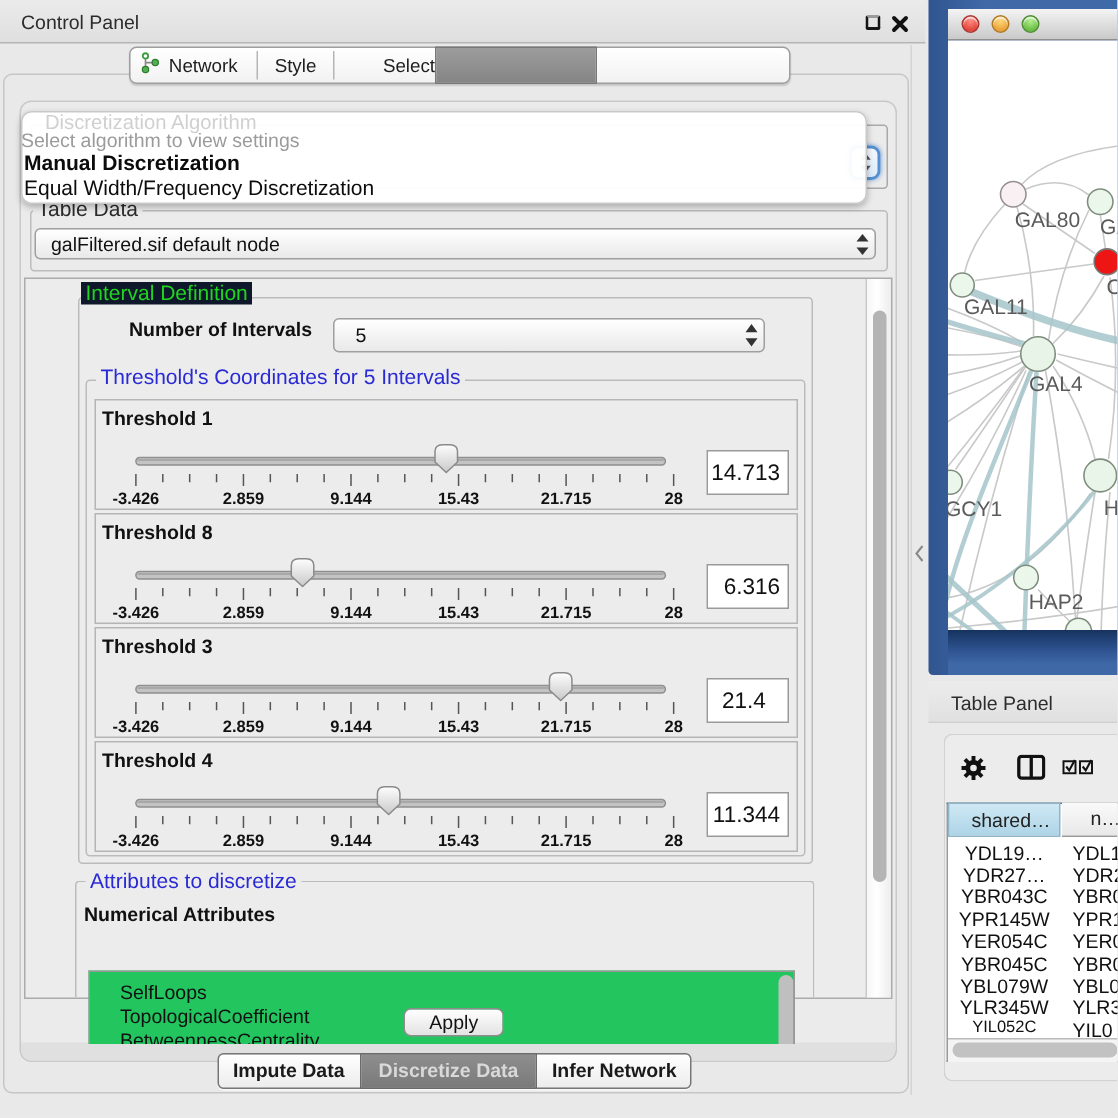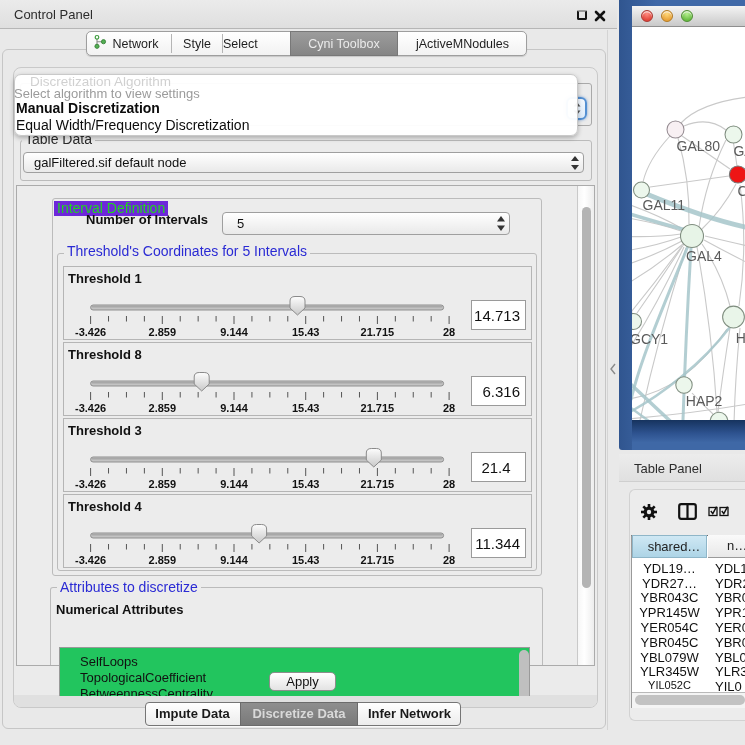--- a/index.html
+++ b/index.html
@@ -26,42 +26,40 @@
 <div class="abs" style="left:171px;top:34px;width:1px;height:19px;background:#b5b5b5"></div>
 <div class="abs" style="left:222px;top:34px;width:1px;height:19px;background:#b5b5b5"></div>
 <svg class="abs" style="left:94px;top:32px" width="13" height="18">
       <path d="M3 7 L3 14 M3 9.7 L9.5 9.7" stroke="#8a8a8a" stroke-width="1.1" fill="none"></path>
       <circle cx="3" cy="5.3" r="1.8" fill="#fff" stroke="#3f9e3f" stroke-width="1.2"></circle>
       <circle cx="3" cy="14.3" r="2.1" fill="#54ae54" stroke="#2c7a2c" stroke-width="0.8"></circle>
       <circle cx="9.5" cy="9.7" r="2.1" fill="#54ae54" stroke="#2c7a2c" stroke-width="0.8"></circle>
     </svg>
 <div class="abs" style="top:31px;height:25px;line-height:26px;font-size:12.5px;text-align:center;color:#1e1e1e;left:109px;width:53px">Network</div>
 <div class="abs" style="top:31px;height:25px;line-height:26px;font-size:12.5px;text-align:center;color:#1e1e1e;left:172px;width:50px">Style</div>
-<div class="abs" style="top:31px;height:25px;line-height:26px;font-size:12.5px;text-align:left;color:#1e1e1e;left:223px;width:67px">Select</div>
-<div class="abs" style="top:31px;height:25px;line-height:26px;font-size:12.5px;text-align:center;color:#ebebeb;left:290px;width:108px">Cyni Toolbox</div>
-<div class="abs" style="top:31px;height:25px;line-height:26px;font-size:12.5px;text-align:center;color:#1e1e1e;left:398px;width:129px">jActiveMNodules</div>
+<div class="abs" style="top:31px;height:25px;line-height:26px;font-size:12.5px;text-align:right;color:#1e1e1e;left:223px;width:67px">Select</div>
 <div class="grp" style="left:20px;top:83px;width:572px;height:43px;border-color:#a9a9a9"></div>
 <div class="abs" style="left:566px;top:97px;width:21px;height:23px;background:linear-gradient(#f4f9ff,#dcebfa);border:2.5px solid #5490d2;border-radius:6px;box-shadow:0 0 3px rgba(90,144,210,.8)"></div>
     <svg class="abs" style="left:572px;top:101px" width="10" height="15">
       <path d="M5 1 L8.5 5.5 L1.5 5.5 Z" fill="#555"></path>
       <path d="M5 14 L8.5 9.5 L1.5 9.5 Z" fill="#555"></path>
     </svg>
 <div class="grp" style="left:20px;top:140px;width:572px;height:41px"></div>
 <div class="gtitle" style="left:22px;top:132px;color:#2c2c2c;background:#ebebeb">Table Data</div>
 <div class="abs" style="left:23px;top:152px;width:561px;height:21px;background:linear-gradient(#ffffff,#e9e9e9);border:1px solid #9f9f9f;border-radius:4px"></div>
 <div class="abs" style="left:34px;top:155px;font-size:13px;color:#111">galFiltered.sif default node</div>
 <svg class="abs" style="left:569px;top:155px" width="12" height="16">
       <path d="M6 1 L10 6 L2 6 Z" fill="#333"></path>
       <path d="M6 15 L10 10 L2 10 Z" fill="#333"></path>
     </svg>
 <div class="abs" style="left:16px;top:185px;width:579px;height:481px;border:1px solid #ababab;background:#ececec"></div>
 <div class="abs" style="left:577px;top:186px;width:17px;height:479px;background:linear-gradient(90deg,#f6f6f6,#ffffff 40%,#ededed);border-left:1px solid #c9c9c9"></div>
 <div class="abs" style="left:582px;top:207px;width:9px;height:381px;background:#b4b4b4;border-radius:5px"></div>
 <div class="grp" style="left:52px;top:198px;width:490px;height:378px"></div>
-<div class="gtitle" style="left:54px;top:201px;color:#21d421;background:#6d28d9">Interval Definition</div>
+<div class="gtitle" style="left:54px;top:188px;color:#21d421;background:#0f172a">Interval Definition</div>
 <div class="abs" style="left:86px;top:212px;font-size:13px;font-weight:bold;color:#111">Number of Intervals</div>
 <div class="abs" style="left:222px;top:212px;width:288px;height:23px;background:linear-gradient(#ffffff,#e9e9e9);border:1px solid #9f9f9f;border-radius:4px"></div>
 <div class="abs" style="left:237px;top:216px;font-size:13px;color:#111">5</div>
 <svg class="abs" style="left:495px;top:215px" width="12" height="17">
       <path d="M6 1 L10 6.5 L2 6.5 Z" fill="#333"></path>
       <path d="M6 16 L10 10.5 L2 10.5 Z" fill="#333"></path>
     </svg>
 <div class="grp" style="left:57px;top:253px;width:480px;height:318px"></div>
 <div class="gtitle" style="left:64px;top:244px;color:#2a2ad4;background:#ececec">Threshold's Coordinates for 5 Intervals</div>
 <div class="abs" style="left:63px;top:266px;width:469px;height:74px;border:1px solid #b5b5b5;background:#ececec"></div>

